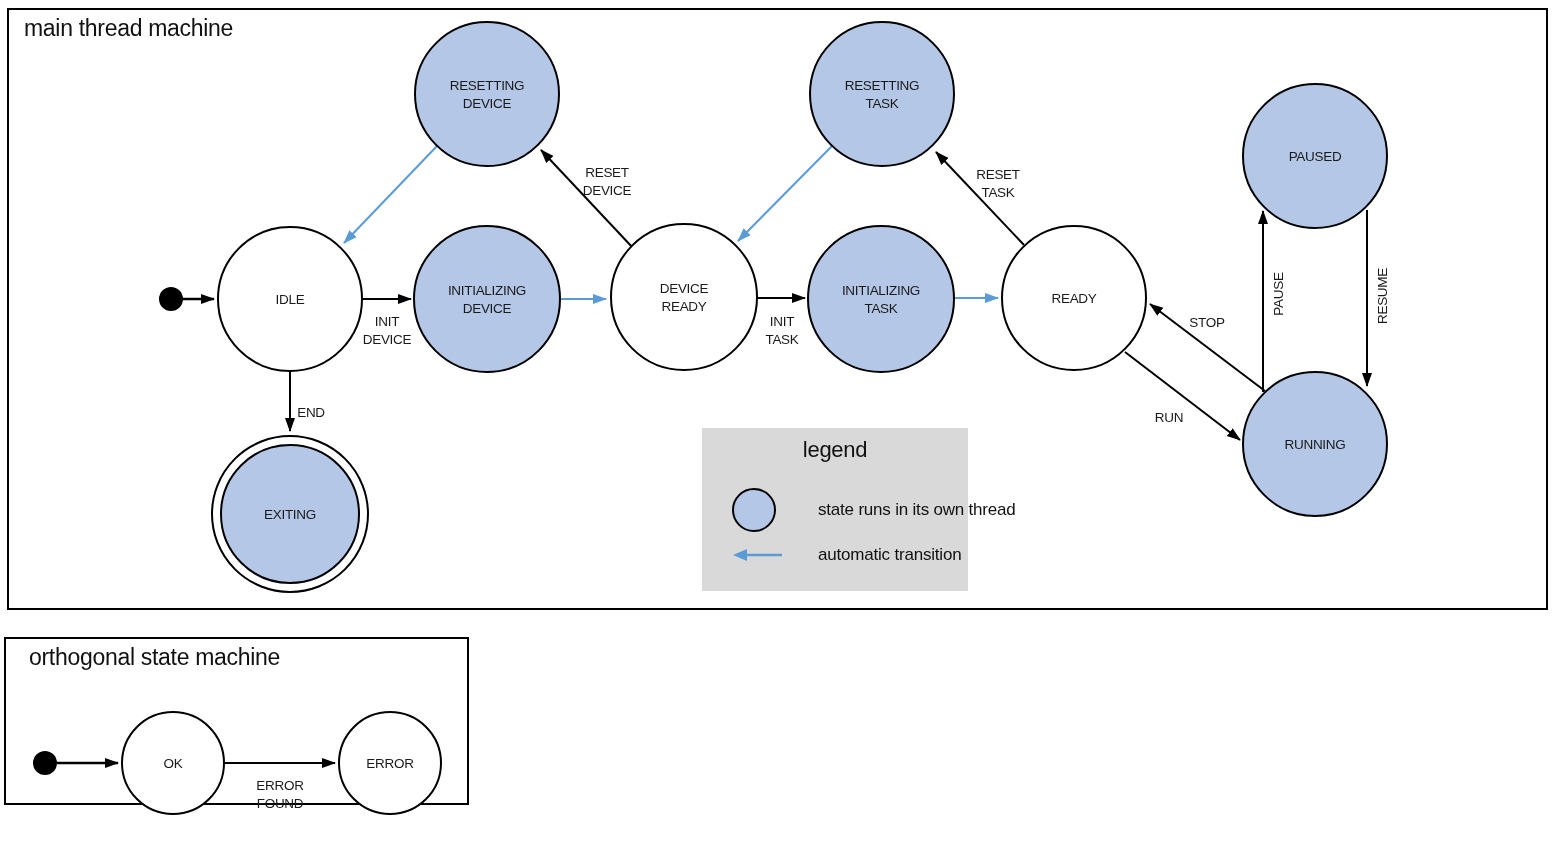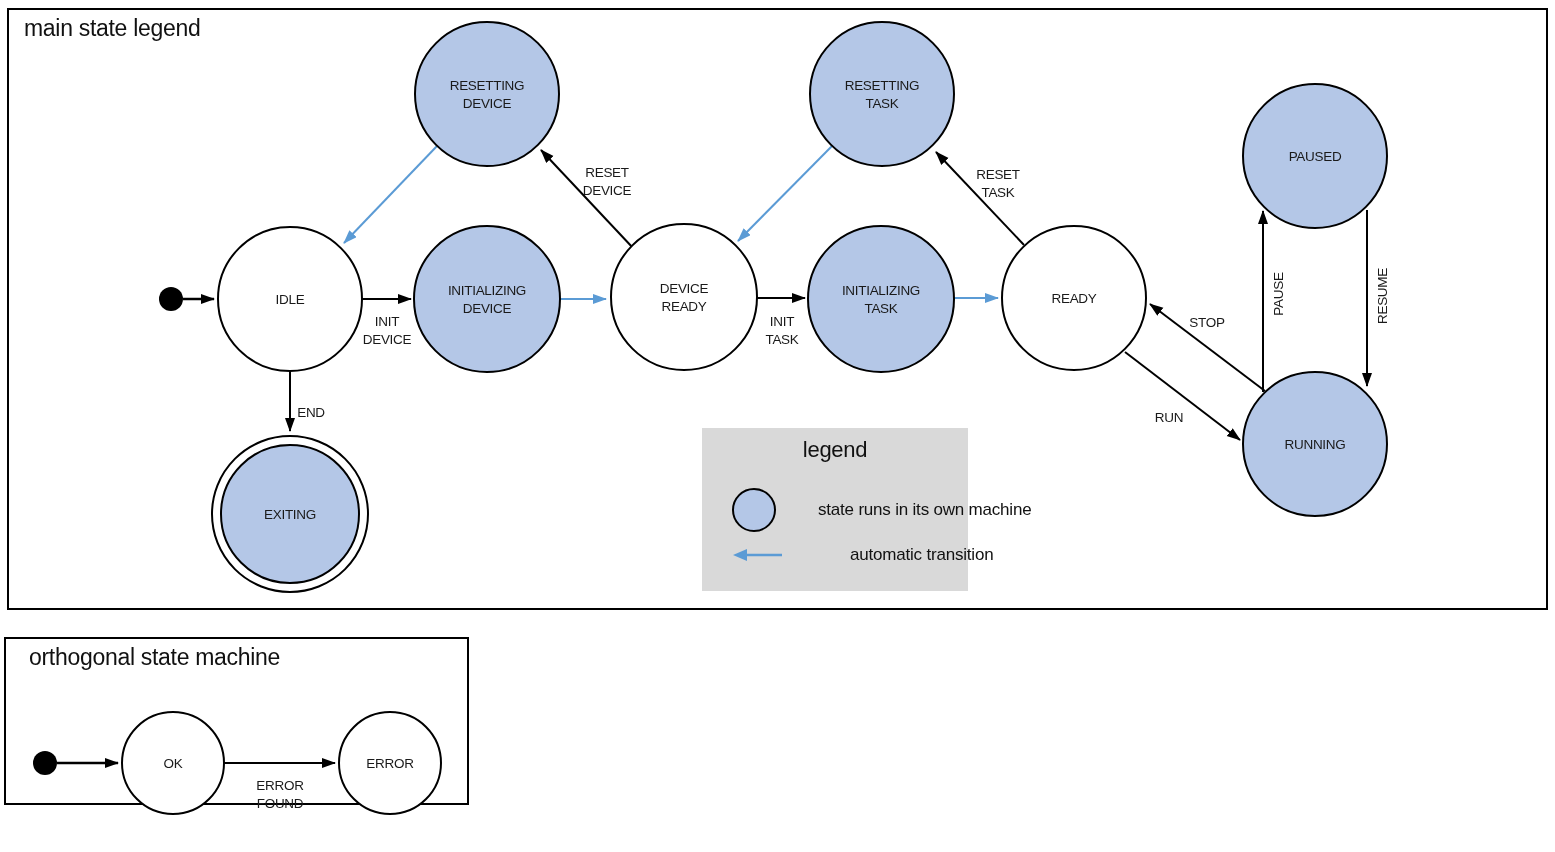--- a/index.html
+++ b/index.html
@@ -7,28 +7,28 @@
   .panel{position:absolute;border:2px solid #000;background:transparent;box-sizing:border-box;}
   .panel-title{position:absolute;font-size:23px;letter-spacing:-0.3px;color:#111;white-space:nowrap;}
   #diagram-svg{position:absolute;left:0;top:0;pointer-events:none;}
   .legend{position:absolute;left:702px;top:428px;width:266px;height:163px;background:#d9d9d9;}
   .legend-title{text-align:center;font-size:22px;color:#111;margin-top:9px;letter-spacing:-0.3px;}
   .legend-items{position:absolute;left:30px;top:60px;right:10px;}
   .legend-row{display:flex;align-items:center;margin-bottom:13px;}
   .legend-icon-wrap{width:52px;display:flex;justify-content:flex-start;align-items:center;flex:0 0 52px;}
   .legend-circle{width:44px;height:44px;border-radius:50%;border:2px solid #000;box-sizing:border-box;}
   .legend-label{font-size:17px;color:#111;margin-left:34px;letter-spacing:-0.2px;white-space:nowrap;}
-  .legend-row.arrow-row{margin-top:5px;gap:32px;}
+  .legend-row.arrow-row{margin-top:5px;}
   svg text{font-family:"Liberation Sans",sans-serif;letter-spacing:-0.3px;}
 </style>
 </head>
 <body>
 
 <div class="panel" id="main-panel" style="left:7px;top:8px;width:1541px;height:602px;">
-  <div class="panel-title" style="left:15px;top:5px;">main state legend</div>
+  <div class="panel-title" style="left:15px;top:5px;">main thread machine</div>
 </div>
 
 <div class="panel" id="ortho-panel" style="left:4px;top:637px;width:465px;height:168px;">
   <div class="panel-title" style="left:23px;top:5px;">orthogonal state machine</div>
 </div>
 
 <svg id="diagram-svg" width="1555" height="852" viewBox="0 0 1555 852">
     <defs>
       <marker id="arrow-black" markerUnits="userSpaceOnUse" markerWidth="16" markerHeight="12" refX="13" refY="5" orient="auto">
         <path d="M0,0 L14,5 L0,10 Z" fill="#000000"></path>
@@ -96,21 +96,21 @@
     </g>
   </svg>
 
 <div class="legend">
   <div class="legend-title">legend</div>
   <div class="legend-items" id="legend-items">
       <div class="legend-row">
         <span class="legend-icon-wrap">
           <span class="legend-circle" style="background: rgb(180, 199, 231);"></span>
         </span>
-        <span class="legend-label">state runs in its own machine</span>
+        <span class="legend-label">state runs in its own thread</span>
       </div>
       <div class="legend-row arrow-row">
         <span class="legend-icon-wrap">
           <svg width="52" height="14" viewBox="0 0 52 14">
             <line x1="50" y1="7" x2="13" y2="7" stroke="#5b9bd5" stroke-width="2.5"></line>
             <path d="M15,1 L1,7 L15,13 Z" fill="#5b9bd5"></path>
           </svg>
         </span>
         <span class="legend-label">automatic transition</span>
       </div>

